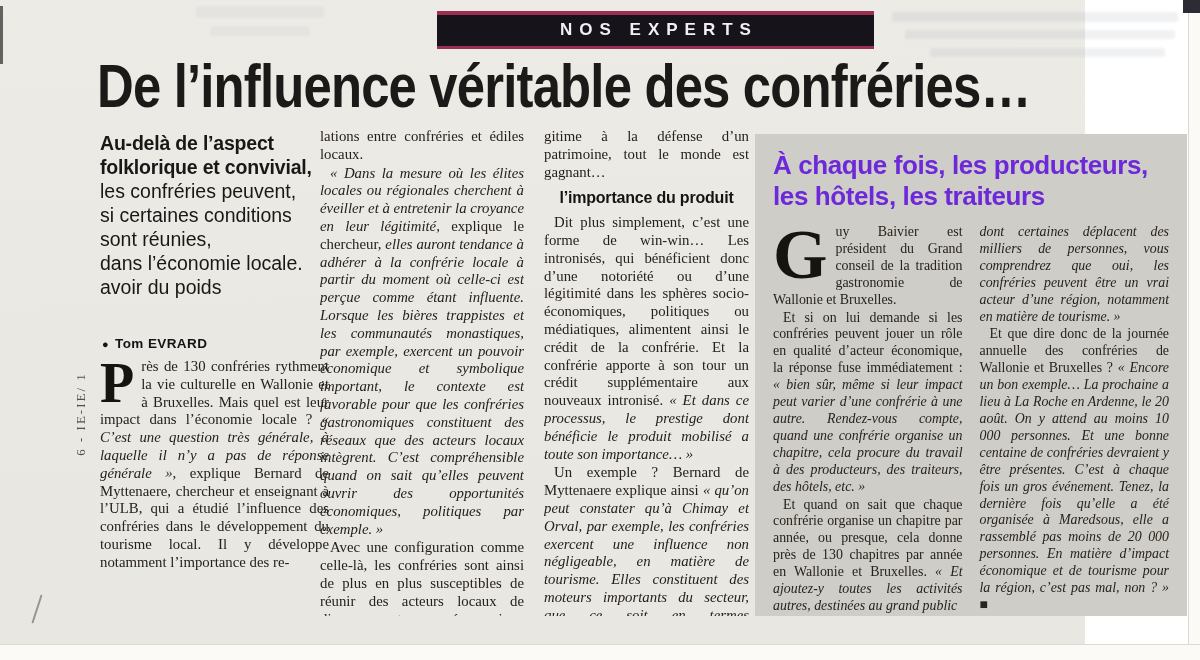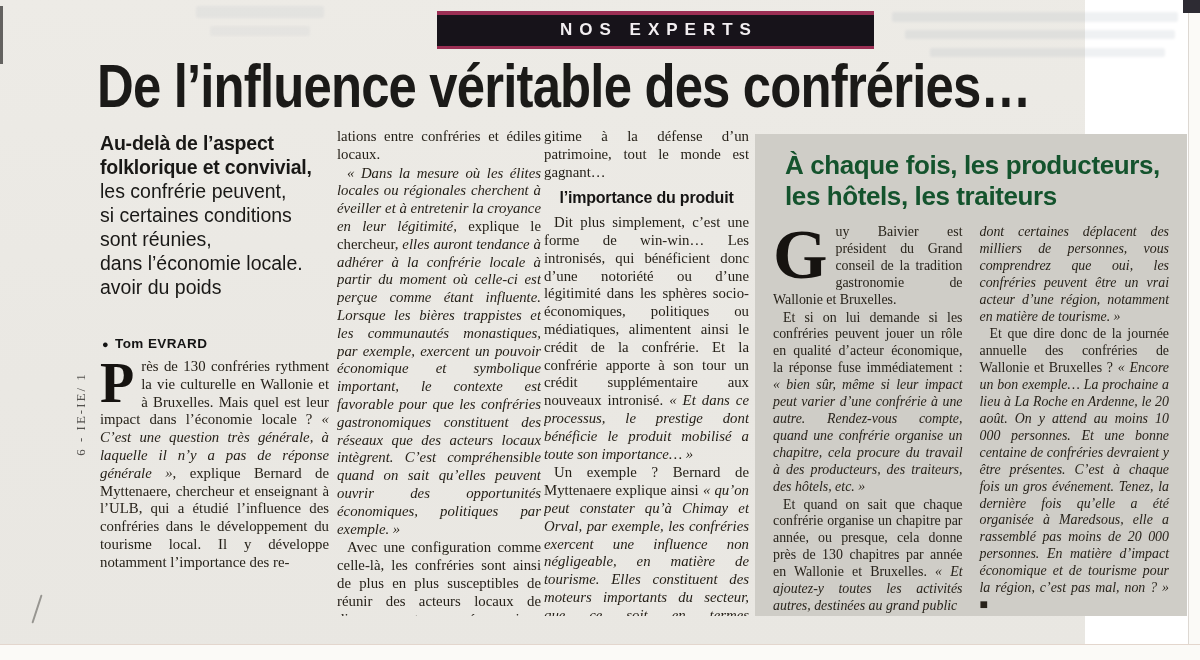--- a/index.html
+++ b/index.html
@@ -43,38 +43,38 @@
   .lede{position:absolute;left:100px;top:131px;width:234px;
     font-family:Liberation Sans, sans-serif;font-size:19.5px;line-height:24px;color:#191816;}
   .lede-bold{font-weight:bold;display:block;letter-spacing:-0.2px;}
   .lede-line{display:block;}
   .byline{position:absolute;left:102px;top:336px;font-family:"Liberation Sans",sans-serif;
     font-weight:bold;font-size:13.5px;color:#141414;letter-spacing:.4px;}
   .byline-bullet{font-size:11px;margin-right:6px;}
   
   .col{position:absolute;text-align:justify;font-size:14.8px;line-height:17.8px;color:#262119;overflow:hidden;}
   .col1{left:100px;top:358px;width:229px;height:248px;}
-  .col2{left:337px;top:128px;width:204px;height:488px;}
+  .col2{left:320px;top:128px;width:204px;height:488px;}
   .col3{left:544px;top:128px;width:205px;height:488px;}
   .para{margin:0;}
   .para.ind{text-indent:10px;}
   .para + .para{margin-top:1px;}
   .it{font-style:italic;}
   .dropcap{float:left;font-weight:bold;font-size:56px;line-height:44px;padding:3px 7px 0 0;color:#161310;}
   .dropcap.g{font-size:70px;line-height:54px;padding:4px 8px 0 0;}
   .subhead{font-family:"Liberation Sans",sans-serif;font-weight:bold;font-size:16px;
     margin:8px 0 7px 0;color:#151413;text-align:center;letter-spacing:-0.2px;}
   
   .sidebar{
     position:absolute;left:755px;top:134px;width:432px;height:482px;
     background:var(--sidebar_bg,#cfcdc7);box-sizing:border-box;
     padding:16px 18px 14px 18px;overflow:hidden;
   }
-  .sb-title{margin:0 0 12px 12px;font-family:"Liberation Sans",sans-serif;font-weight:bold;
-    font-size:26px;line-height:31px;color:#14532d;letter-spacing:-0.4px;}
+  .sb-title{margin:0 0 12px 0;font-family:"Liberation Sans",sans-serif;font-weight:bold;
+    font-size:26px;line-height:31px;color:#6d28d9;letter-spacing:-0.4px;}
   .sb-title span{display:block;}
   .sb-cols{display:flex;gap:17px;}
   .sb-col{flex:1;text-align:justify;font-size:13.9px;line-height:16.9px;color:#28231b;}
   
   .margin-note{
     position:absolute;left:6px;top:406px;width:150px;text-align:center;
     transform:rotate(-90deg);font-size:13px;color:#53514e;letter-spacing:2px;
     font-family:"Liberation Serif",serif;
   }
 </style>
@@ -96,21 +96,21 @@
   </div>
 
   <h1 class="headline">
     <span class="headline-inner">De l’influence véritable des confréries…</span>
   </h1>
 
   <div class="margin-note">6 - IE-IE/ 1</div>
 
   <div class="lede">
     <span class="lede-bold">Au-delà de l’aspect folklorique et convivial,</span>
-    <span><span class="lede-line">les confrérie peuvent,</span><span class="lede-line">si certaines conditions</span><span class="lede-line">sont réunies,</span><span class="lede-line">dans l’économie locale.</span><span class="lede-line">avoir du poids</span></span>
+    <span><span class="lede-line">les confréries peuvent,</span><span class="lede-line">si certaines conditions</span><span class="lede-line">sont réunies,</span><span class="lede-line">dans l’économie locale.</span><span class="lede-line">avoir du poids</span></span>
   </div>
 
   <div class="byline">
     <span class="byline-bullet">●</span><span>Tom EVRARD</span>
   </div>
 
   <div class="col col1">
     <p class="para"><span class="dropcap">P</span><span><span>rès de 130 confréries rythment la vie culturelle en Wallonie et à Bruxelles. Mais quel est leur impact dans l’économie locale ? </span><span class="it">« C’est une question très générale, à laquelle il n’y a pas de réponse générale »</span><span>, explique Bernard de Myttenaere, chercheur et enseignant à l’ULB, qui a étudié l’influence des confréries dans le développement du tourisme local. Il y développe notamment l’importance des re-</span></span></p>
   </div>
 

